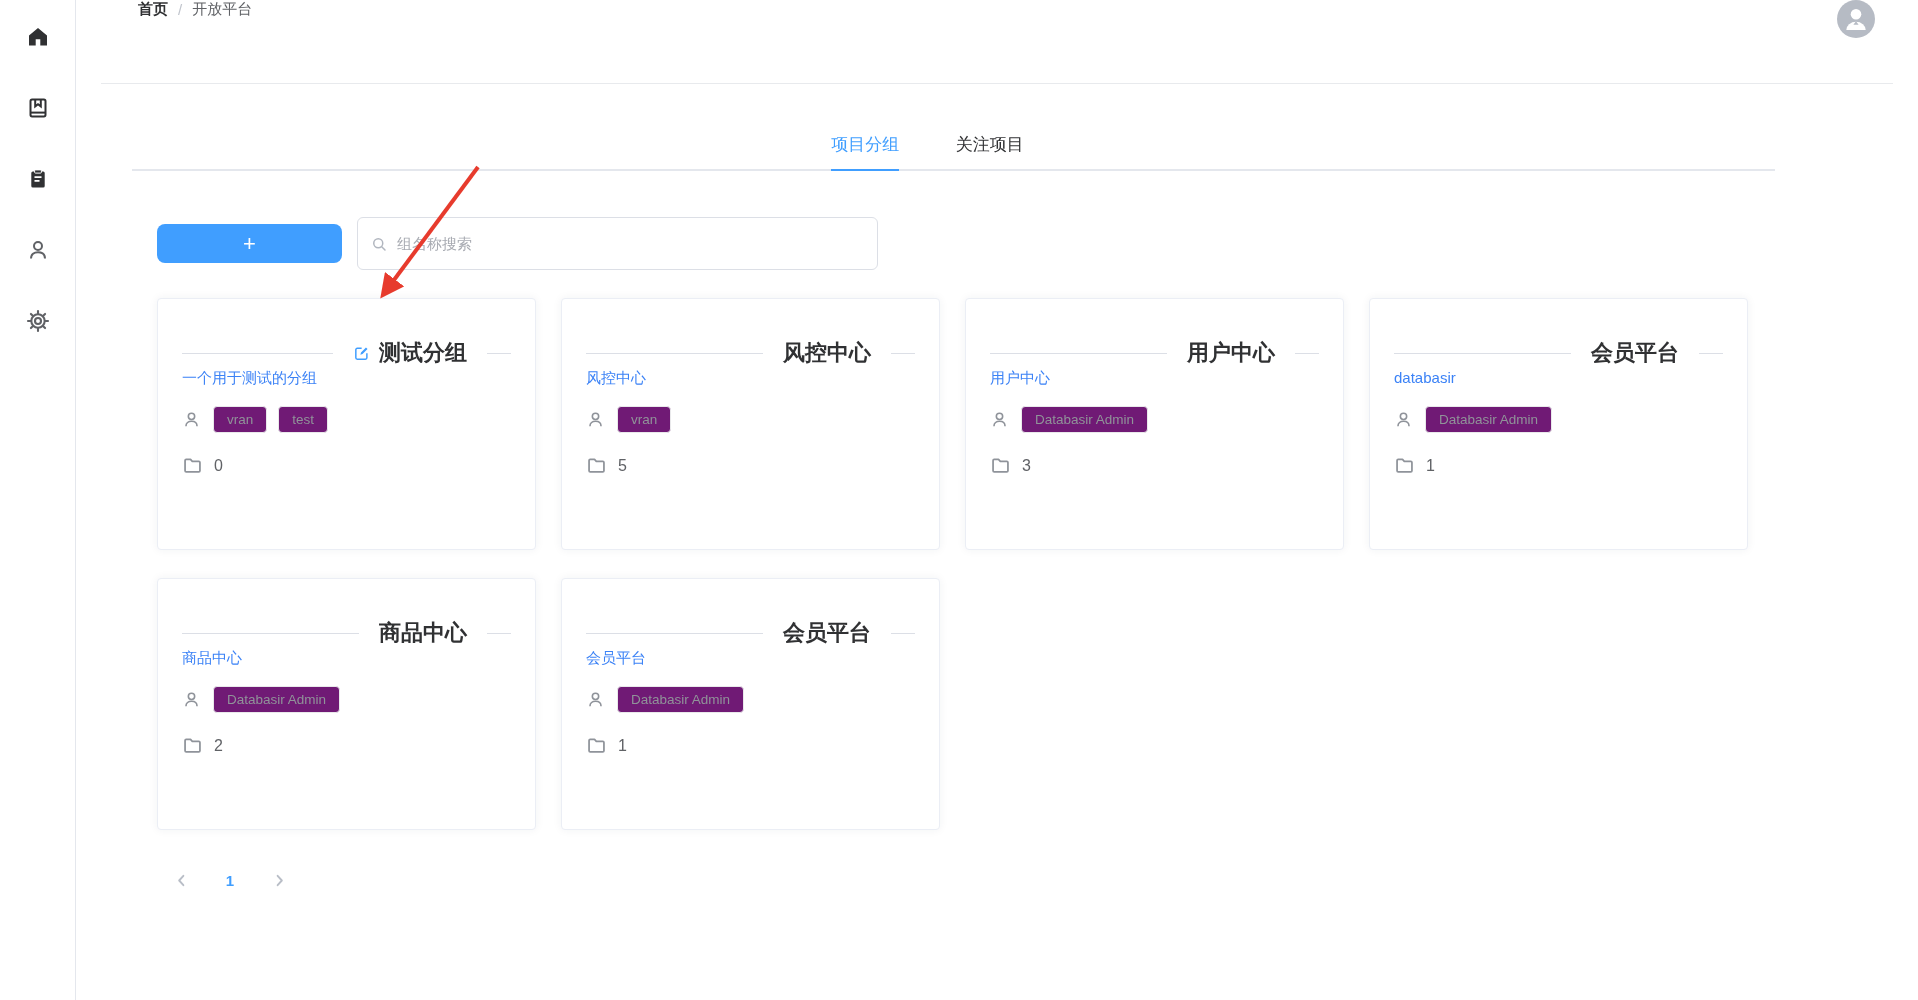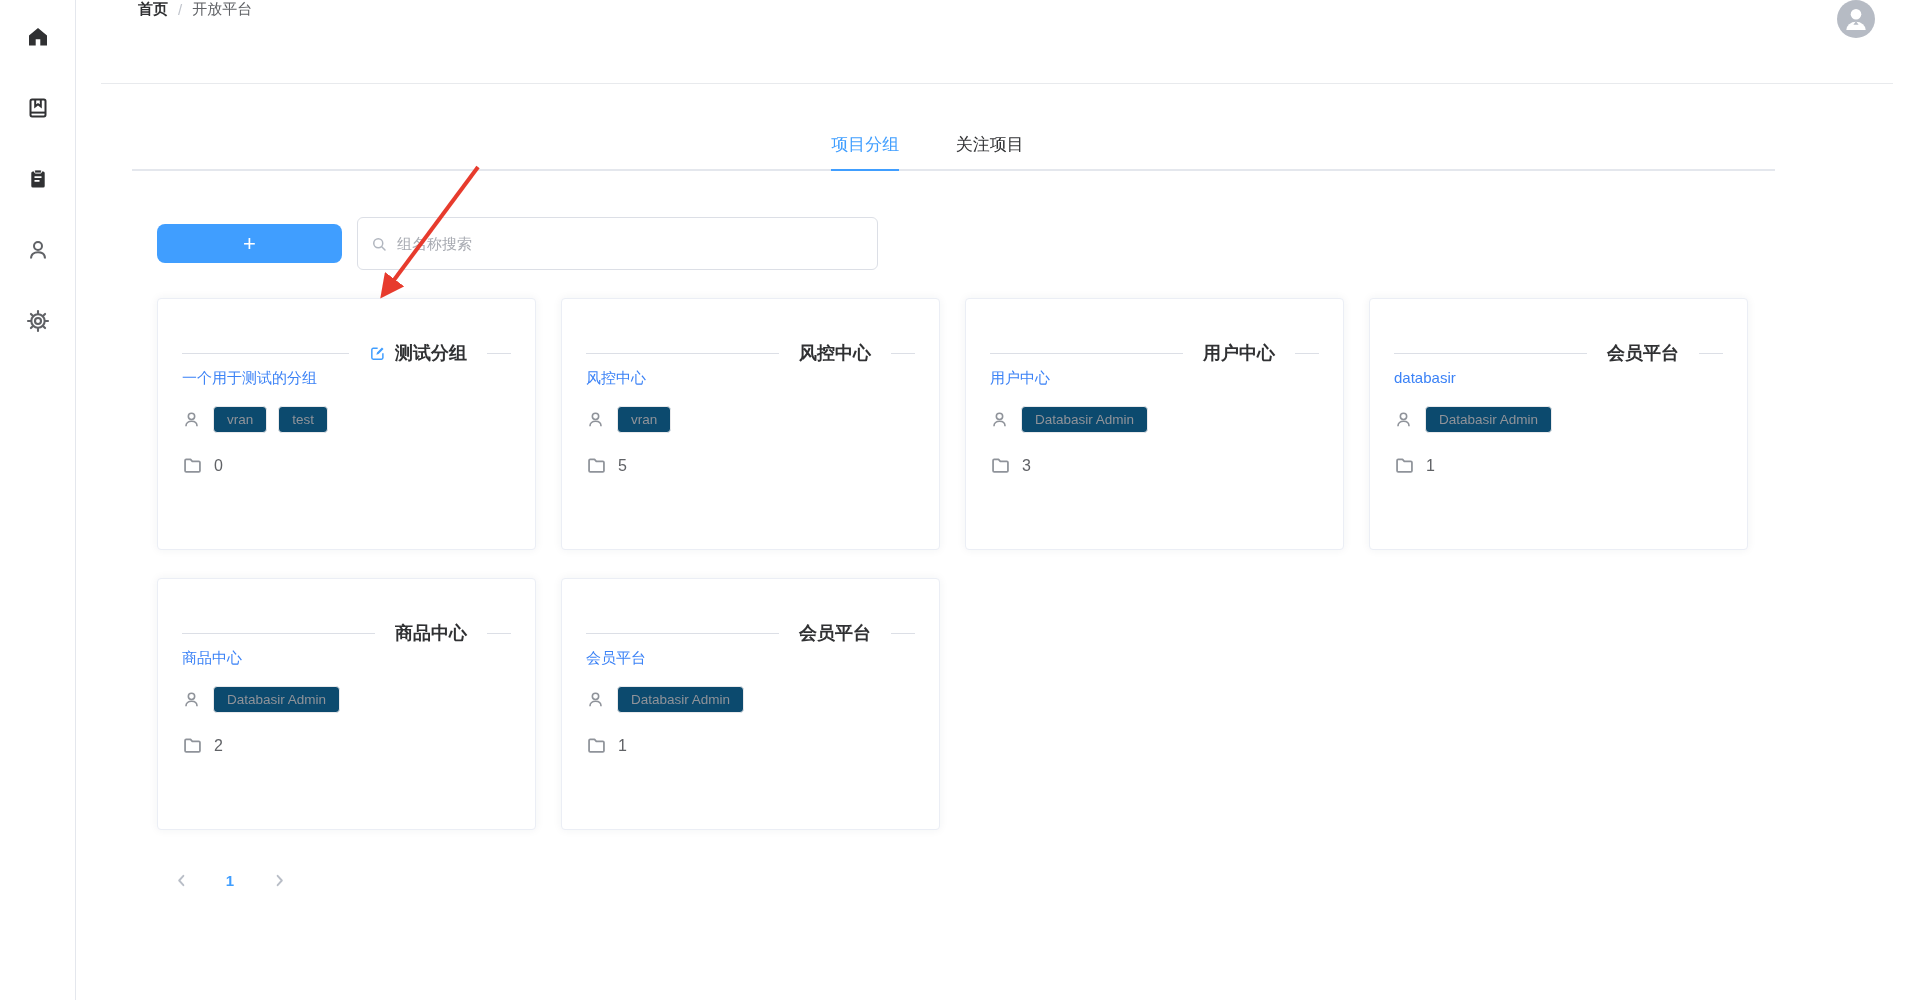--- a/index.html
+++ b/index.html
@@ -79,29 +79,29 @@
     height:252px;background:#fff;border:1px solid #ebeef5;border-radius:4px;
     box-shadow:0 0 10px rgba(31,45,61,.06);
     padding:40px 24px 0;cursor:pointer;
   }
   .card-title-row{display:flex;align-items:center;height:28px;}
   .dl{height:1px;background:#dcdfe6;flex:none;}
   .dl-left{flex:1;margin-right:20px;}
   .dl-right{width:24px;margin-left:20px;}
   .edit-ic{width:17px;height:17px;margin-right:9px;display:inline-flex;cursor:pointer;flex:none;}
   .edit-ic svg{width:17px;height:17px;}
-  .card-title{font-size:18px;font-weight:700;color:#303133;white-space:nowrap;}
+  .card-title{font-size:22px;font-weight:700;color:#303133;white-space:nowrap;}
   .card-desc{font-size:15px;color:#3b82f6;line-height:22px;}
   .row{display:flex;align-items:center;}
   .member-row{margin-top:16px;gap:12px;height:28px;}
   .row-ic{display:inline-flex;flex:none;}
   .member-row .row-ic svg{width:19px;height:19px;}
   .tags{display:flex;gap:11px;}
   .tag{
-    height:27px;padding:0 13px;background:#0c4a6e;border:1px solid #e9e9eb;border-radius:4px;
+    height:27px;padding:0 13px;background:#701a75;border:1px solid #e9e9eb;border-radius:4px;
     font-size:13.5px;color:#909399;display:inline-flex;align-items:center;white-space:nowrap;
   }
   .count-row{margin-top:22px;gap:11px;}
   .count-row .row-ic svg{width:21px;height:21px;}
   .count{font-size:16px;color:#606266;}
   
   .pagination{margin:34px 0 0 88px;display:flex;align-items:center;gap:17px;height:32px;}
   .pg-btn{width:32px;height:32px;display:flex;align-items:center;justify-content:center;
     background:transparent;border:none;cursor:pointer;}
   .pg-btn svg{width:15px;height:15px;}

